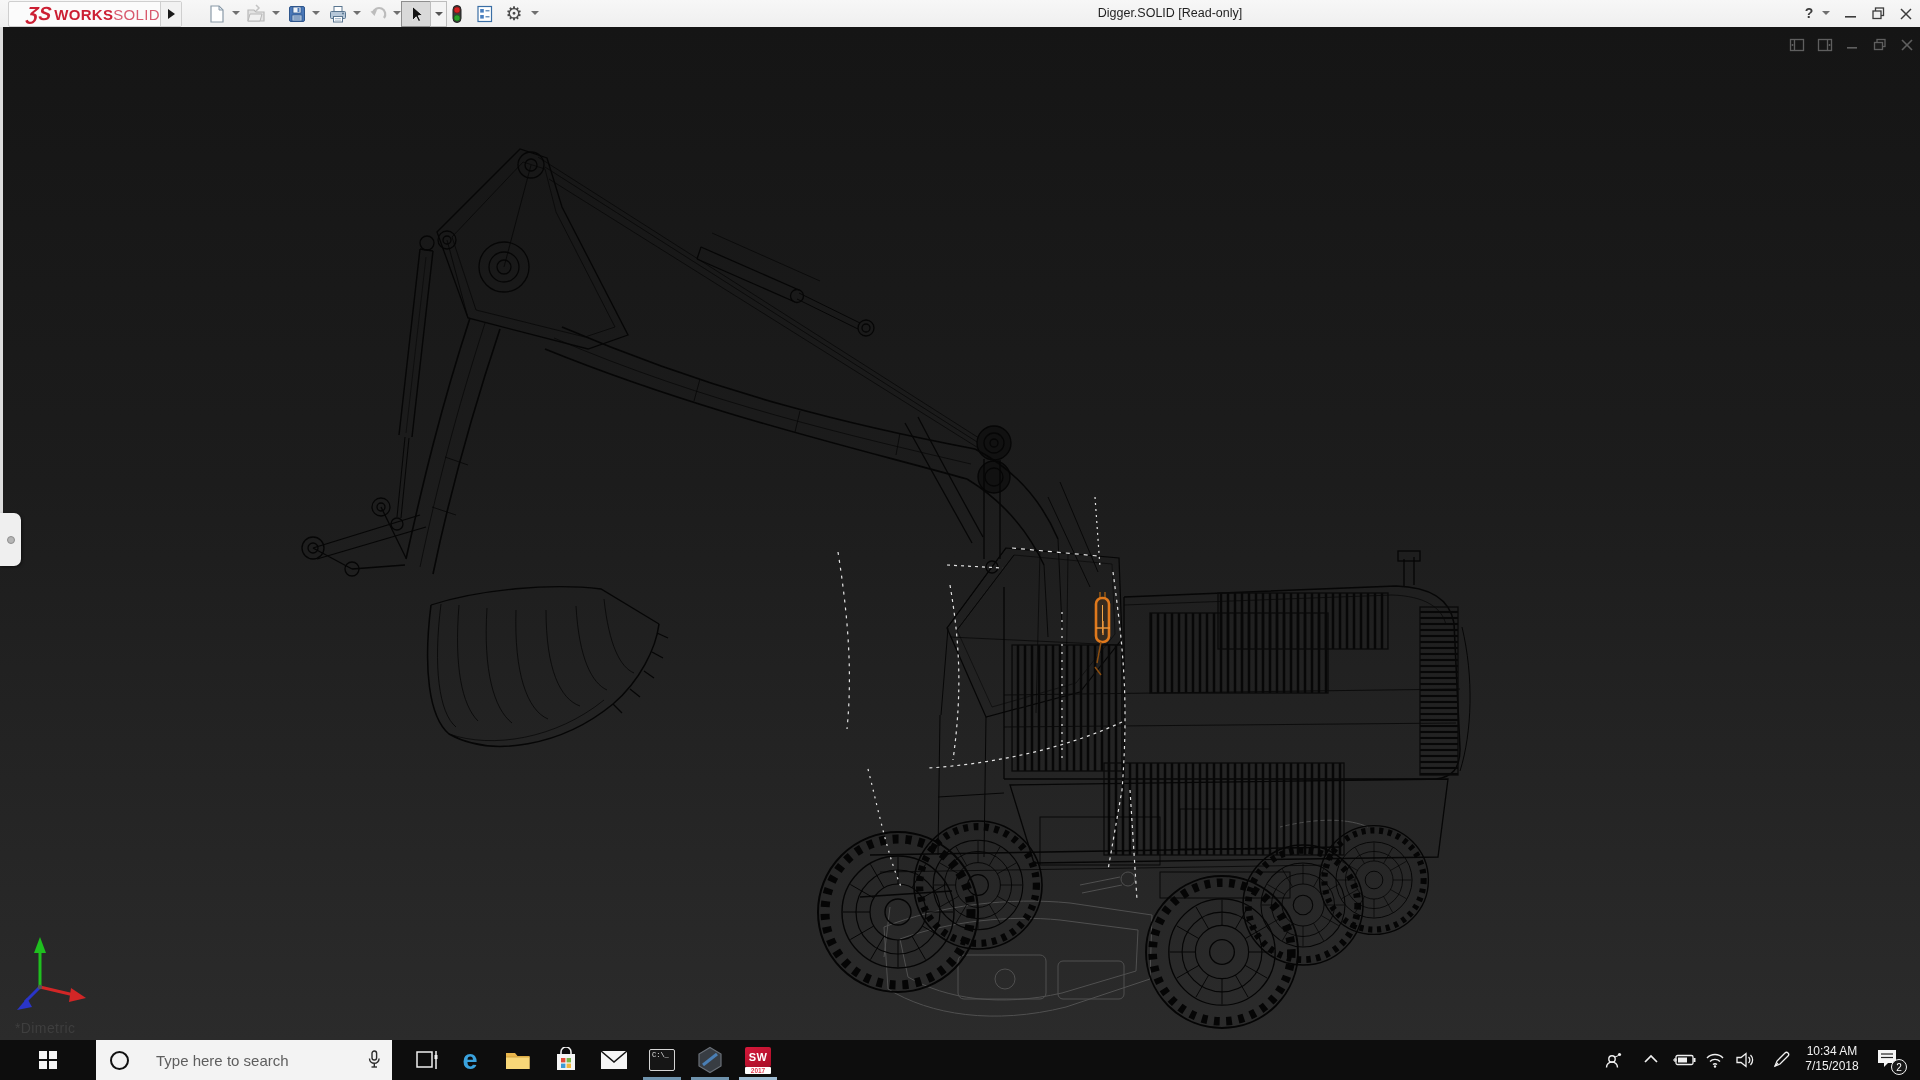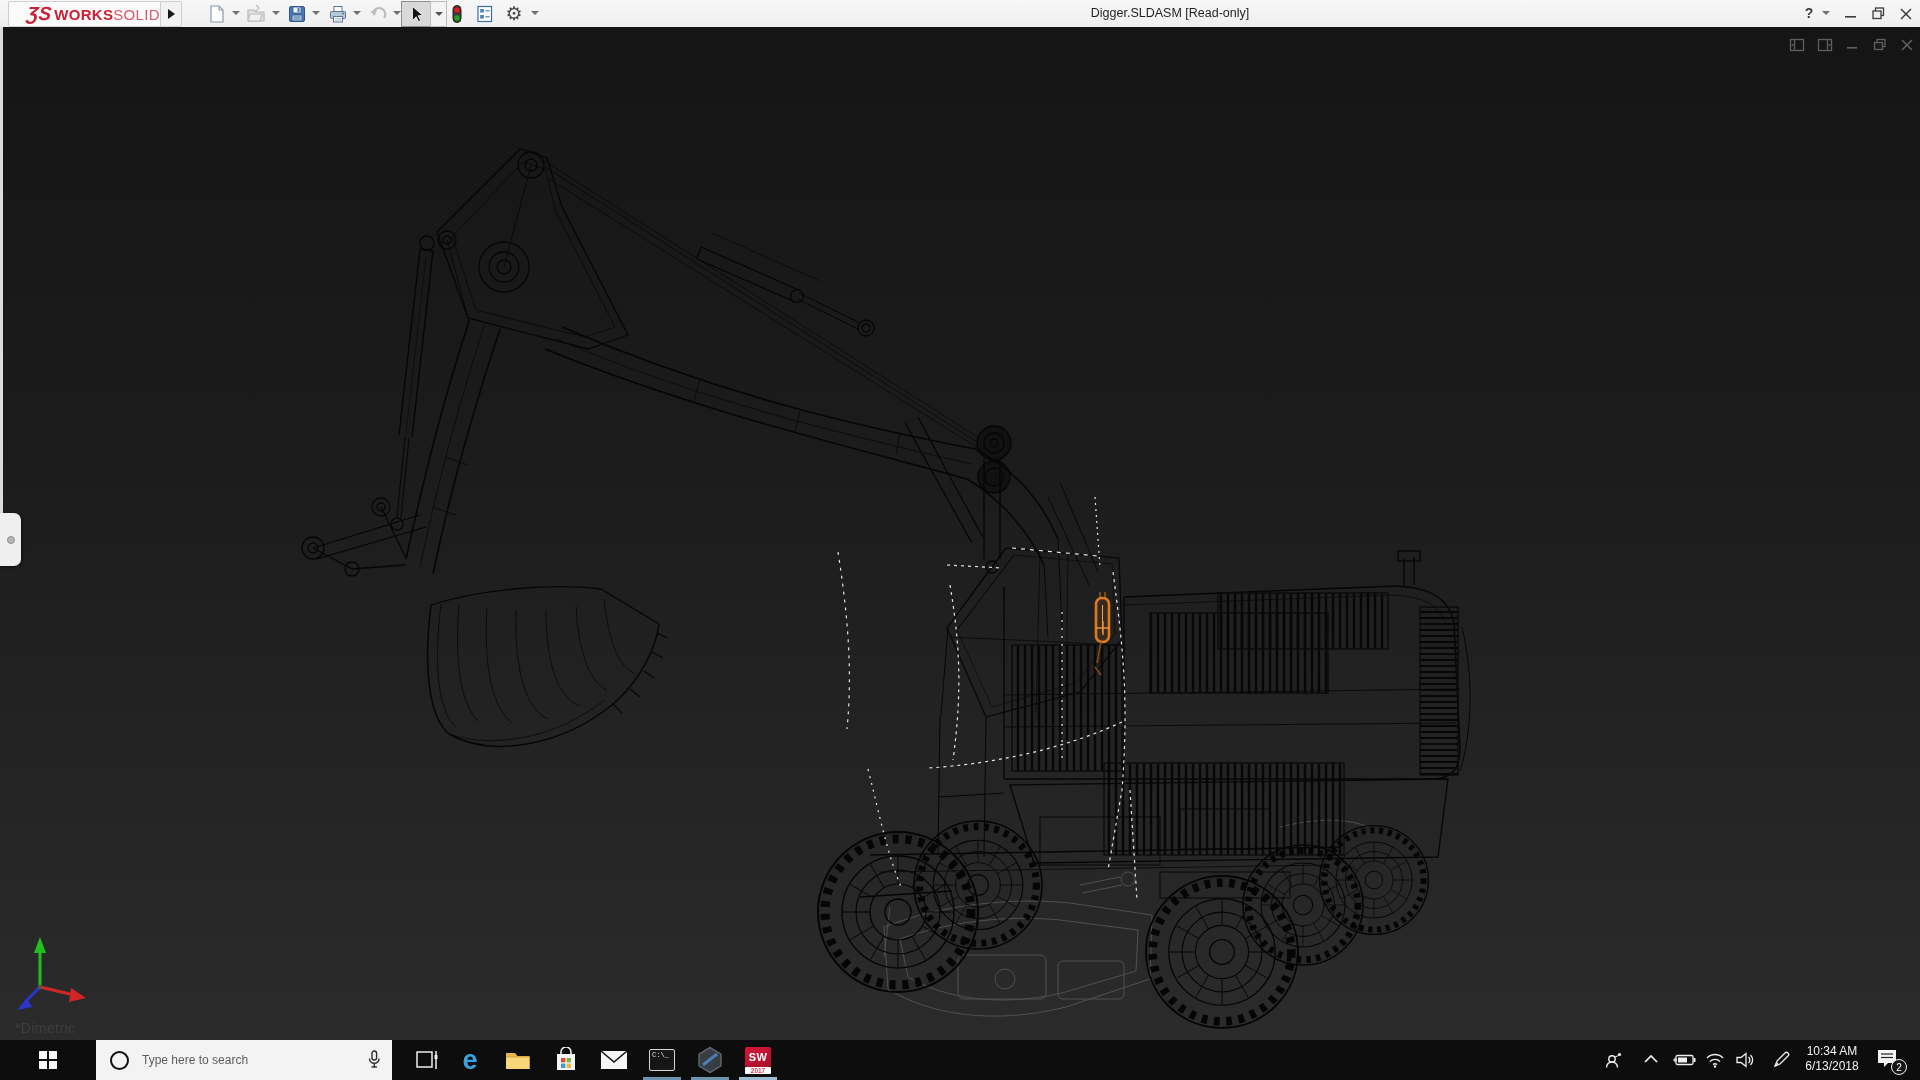--- a/index.html
+++ b/index.html
@@ -44,21 +44,21 @@
   .vpctl{position:absolute;top:9px;width:18px;height:18px;display:flex;align-items:center;justify-content:center;opacity:.75;}
   .viewlabel{position:absolute;left:15px;top:993px;font-size:14px;color:#3e3e3e;letter-spacing:.4px;}
 
   
   .taskbar{position:absolute;left:0;top:1040px;width:1920px;height:40px;background:#0d0d0d;}
   .startbtn{position:absolute;left:0;top:0;width:96px;height:40px;display:flex;align-items:center;justify-content:center;}
   .searchbox{position:absolute;left:96px;top:0;width:296px;height:40px;background:#f3f3f3;
     display:flex;align-items:center;}
   .cortana{width:19px;height:19px;border:2.6px solid #101010;border-radius:50%;margin-left:14px;flex:none;box-sizing:border-box;}
   .searchinput{border:none;outline:none;background:transparent;font-family:"Liberation Sans",sans-serif;
-    font-size:12px;color:#3a3a3a;margin-left:11px;width:200px;}
+    font-size:15px;color:#3a3a3a;margin-left:25px;width:200px;}
   .searchinput::placeholder{color:#5e5e5e;opacity:1;}
   .micwrap{position:absolute;right:10px;top:10px;}
   .appbtn{position:absolute;top:0;width:44px;height:40px;display:flex;align-items:center;justify-content:center;}
   .runline{position:absolute;bottom:0;left:3px;width:38px;height:3px;background:#6f93ad;}
   .runline.active{background:#9dbbd2;}
   .edgeE{font-size:27px;font-weight:bold;color:#3aa2de;line-height:27px;}
   .cmdicon{width:26px;height:22px;background:#161616;border:1px solid #d5d5d5;border-radius:2px;
     font-family:"Liberation Mono",monospace;font-size:7px;color:#e8e8e8;padding:1px 2px;box-sizing:border-box;line-height:8px;}
   .swcube{width:26px;height:20px;background:linear-gradient(155deg,#d6183a 0%,#a80e27 100%);border-radius:2px;
     color:#fff;font-weight:bold;font-size:11px;text-align:center;line-height:20px;letter-spacing:.5px;}
@@ -160,21 +160,21 @@
         <line x1="10.5" y1="6.8" x2="14.5" y2="6.8" stroke="#3a6ea5" stroke-width="1.1"></line>
         <line x1="10.5" y1="12.8" x2="14.5" y2="12.8" stroke="#3a6ea5" stroke-width="1.1"></line>
       </svg>
     </div>
 
     <div class="tbicon" style="left:503px">
       <span class="gearglyph">⚙</span>
     </div>
     <div class="caret" style="left:531px"></div>
 
-    <div class="wintitle">Digger.SLDASM [Read-only]</div>
+    <div class="wintitle">Digger.SOLID [Read-only]</div>
 
     <div class="helpbtn">?</div>
     <div class="caret" style="left:1822px"></div>
     <div class="capbtn" style="left:1838px">
       <svg width="12" height="12">
           <rect x="0" y="8" width="11" height="1.6" fill="#3c3c3c"></rect>
         </svg>
     </div>
     <div class="capbtn" style="left:1865px">
       <svg width="13" height="13">
@@ -538,21 +538,21 @@
     </div>
     <div class="trayicon" style="left:1766px">
       <svg width="20" height="20">
         <path d="M4,16 L6,11 L14,3 a1.8,1.8 0 0 1 3,3 L9,14 Z" fill="none" stroke="#f0f0f0" stroke-width="1.3"></path>
         <line x1="4" y1="16" x2="7" y2="13" stroke="#f0f0f0" stroke-width="1.3"></line>
       </svg>
     </div>
 
     <div class="clock">
       <div>10:34 AM</div>
-      <div>6/13/2018</div>
+      <div>7/15/2018</div>
     </div>
 
     <div class="notif">
       <svg width="24" height="24" style="position:absolute;left:4px;top:8px">
         <path d="M2,2 h18 v13 h-8 l-4,4 v-4 h-6 z" fill="#f5f5f5"></path>
         <line x1="5" y1="6" x2="17" y2="6" stroke="#222" stroke-width="1.2"></line>
         <line x1="5" y1="9.5" x2="17" y2="9.5" stroke="#222" stroke-width="1.2"></line>
       </svg>
       <div class="badge">2</div>
     </div>

